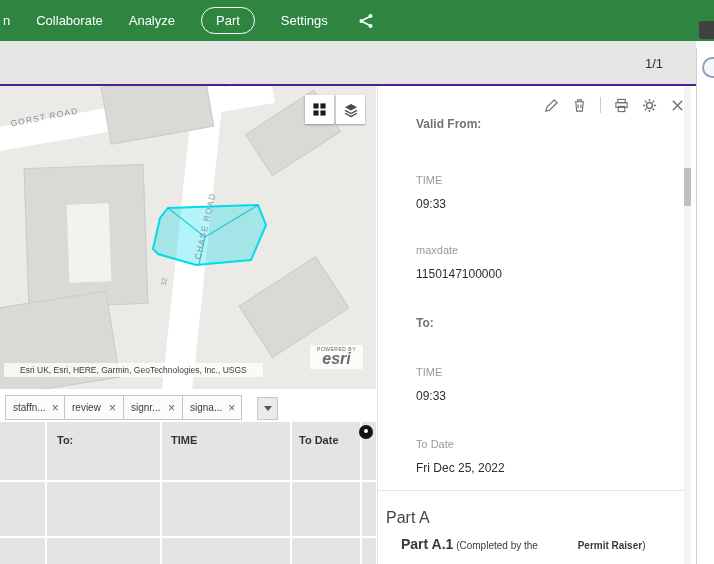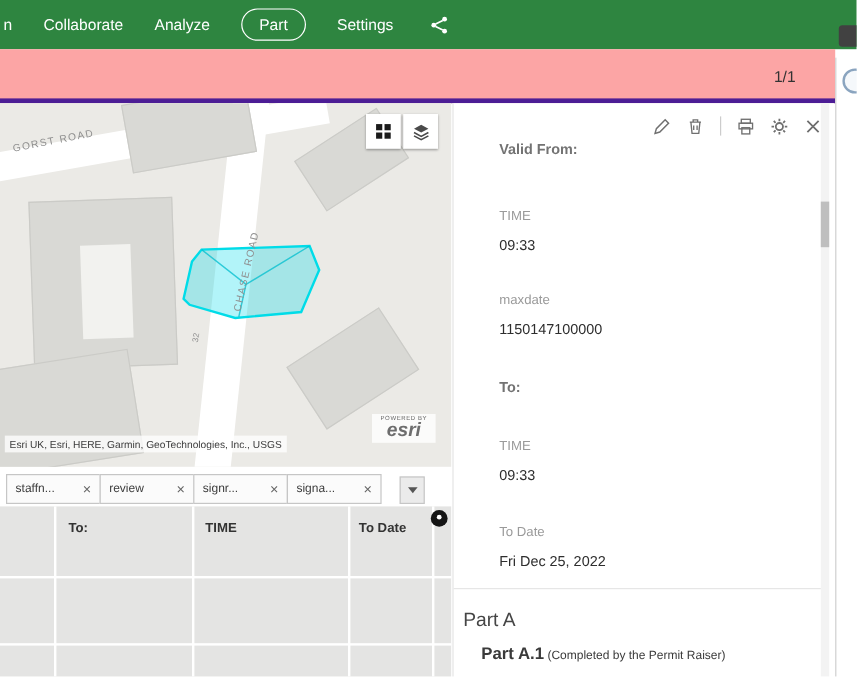--- a/index.html
+++ b/index.html
@@ -9,21 +9,21 @@
 
   
   .navbar { position:absolute; top:0; left:0; width:714px; height:41px; background:#2e8540;
             display:flex; align-items:center; gap:26px; padding-left:5px; color:#fff; font-size:13px; }
   .nav-item { cursor:pointer; white-space:nowrap; }
   .nav-partial { margin-left:-2px; }
   .nav-pill { border:1px solid #fff; border-radius:15px; padding:5px 14px; }
   .share-btn { display:inline-flex; margin-left:4px; cursor:pointer; }
 
   
-  .subheader { position:absolute; top:41px; left:0; width:696px; height:45px; background:#fca5a5; border-bottom:4px solid #4c1d95; }
+  .subheader { position:absolute; top:41px; left:0; width:696px; height:45px; background:#e5e5e5; border-bottom:2px solid #4c1d95; }
   .page-indicator { position:absolute; right:33px; top:15px; font-size:13px; color:#323232; }
 
   
   .map { position:absolute; top:86px; left:0; width:376px; height:303px; background:#ebeae6; overflow:hidden; cursor:grab; }
   .road { position:absolute; background:#ffffff; }
   .road-gorst { left:-15px; top:18px; width:290px; height:24px; transform:rotate(-10deg); }
   .road-chase { left:178px; top:-12px; width:30px; height:330px; transform:rotate(6deg); }
   .bldg { position:absolute; background:#d9d9d5; border:1px solid #cbcbc7; }
   .b1 { left:105px; top:-8px; width:105px; height:58px; transform:rotate(-10deg); }
   .b2 { left:252px; top:22px; width:82px; height:50px; transform:rotate(-33deg); }
@@ -33,29 +33,29 @@
   .b5 { left:248px; top:190px; width:92px; height:62px; transform:rotate(-33deg); }
   .map-overlay { position:absolute; left:0; top:0; pointer-events:none; }
   .road-label { position:absolute; color:#8f8f8f; font-size:8.5px; letter-spacing:1.2px; white-space:nowrap; }
   .lbl-gorst { left:10px; top:26px; transform:rotate(-11deg); }
   .lbl-chase { left:160px; top:135px; width:90px; text-align:center; transform:rotate(-77deg); }
   .lbl-32 { left:160px; top:192px; font-size:7px; letter-spacing:0; transform:rotate(-80deg); }
   .map-btn { position:absolute; width:29px; height:29px; background:#fff; display:flex; align-items:center; justify-content:center;
              box-shadow:0 1px 2px rgba(0,0,0,.35); cursor:pointer; }
   .btn-grid { left:305px; top:9px; }
   .btn-layers { left:336px; top:9px; }
-  .attribution { position:absolute; left:4px; bottom:12px; background:rgba(255,255,255,.75); padding:2px 4px;
+  .attribution { position:absolute; left:4px; bottom:12px; background:rgba(255,255,255,.75); padding:2px 16px;
                  font-size:8.5px; color:#3c3c3c; white-space:nowrap; }
   .esri-logo { position:absolute; right:13px; bottom:20px; background:rgba(255,255,255,.8); padding:1px 7px 3px; text-align:center;margin-top:37px; }
   .powered-by { display:block; font-size:5px; letter-spacing:.5px; color:#666; }
   .esri-text { display:block; font-size:16px; font-weight:bold; font-style:italic; color:#6d6d6d; line-height:.85; }
 
   
   .tabs-row { position:absolute; top:395px; left:6px; height:26px; display:flex; align-items:flex-start; }
-  .tab { display:flex; align-items:center; justify-content:space-between; width:79px; height:25px; background:#fbfbfb;
+  .tab { display:flex; align-items:center; justify-content:space-between; width:60px; height:25px; background:#fbfbfb;
          border:1px solid #c6c6c6; margin-left:-1px; padding:0 7px; font-size:10px; color:#3c3c3c; cursor:pointer; }
   .tab-close { color:#666; font-size:12px; margin-left:6px; cursor:pointer; line-height:1; }
   .tabs-overflow { width:21px; height:23px; margin-left:15px; margin-top:2px; background:#ebebeb; border:1px solid #c6c6c6;
                    display:flex; align-items:center; justify-content:center; cursor:pointer; }
   .caret-down { width:0; height:0; border-left:4px solid transparent; border-right:4px solid transparent; border-top:5px solid #555; }
 
   
   .table-area { position:absolute; top:422px; left:0; width:376px; height:142px; background:#e4e4e3; }
   .tcol { position:absolute; top:0; bottom:0; width:2px; background:#fff; }
   .trow { position:absolute; left:0; right:0; height:2px; background:#fff; }
@@ -68,21 +68,21 @@
   .panel-toolbar { position:absolute; top:11px; right:10px; display:flex; align-items:center; gap:13px; }
   .tool-btn { display:inline-flex; cursor:pointer; }
   .tool-sep { width:1px; height:16px; background:#ccc; }
   .f-heading { position:absolute; left:38px; font-size:12px; font-weight:bold; color:#737373; }
   .f-label { position:absolute; left:38px; font-size:11px; color:#9a9a9a; }
   .f-value { position:absolute; left:38px; font-size:12px; color:#2e2e2e; }
   .panel-divider { position:absolute; left:0; top:404px; width:310px; height:1px; background:#e6e6e6; }
   .section-title { position:absolute; left:8px; top:423px; font-size:16px; color:#454545; }
   .subsection { position:absolute; left:23px; top:450px; font-size:10px; color:#3a3a3a; white-space:nowrap; }
   .subsection .b1t { font-size:14px; font-weight:bold; }
-  .subsection .b2t { font-weight:normal; }
+  .subsection .b2t { font-weight:bold;margin-left:37px; }
   .panel-scroll-track { position:absolute; right:4px; top:0; width:7px; height:100%; background:#f3f3f3; }
   .panel-scroll-thumb { position:absolute; right:4px; top:82px; width:7px; height:38px; background:#bfbfbf; cursor:pointer; }
 
   
   .right-strip { position:absolute; left:696px; top:48px; width:18px; height:516px; background:#fff; border-left:1px solid #cfcfcf; }
   .strip-circle { position:absolute; left:5px; top:9px; width:21px; height:21px; border-radius:50%;
                   border:2px solid #8aa4bf; background:#f5f8fb; cursor:pointer; }
   .corner-icon { position:absolute; top:21px; right:0; width:15px; height:18px; background:#414141; border-radius:3px 0 0 3px; z-index:6; cursor:pointer; }
 </style>
 </head>

